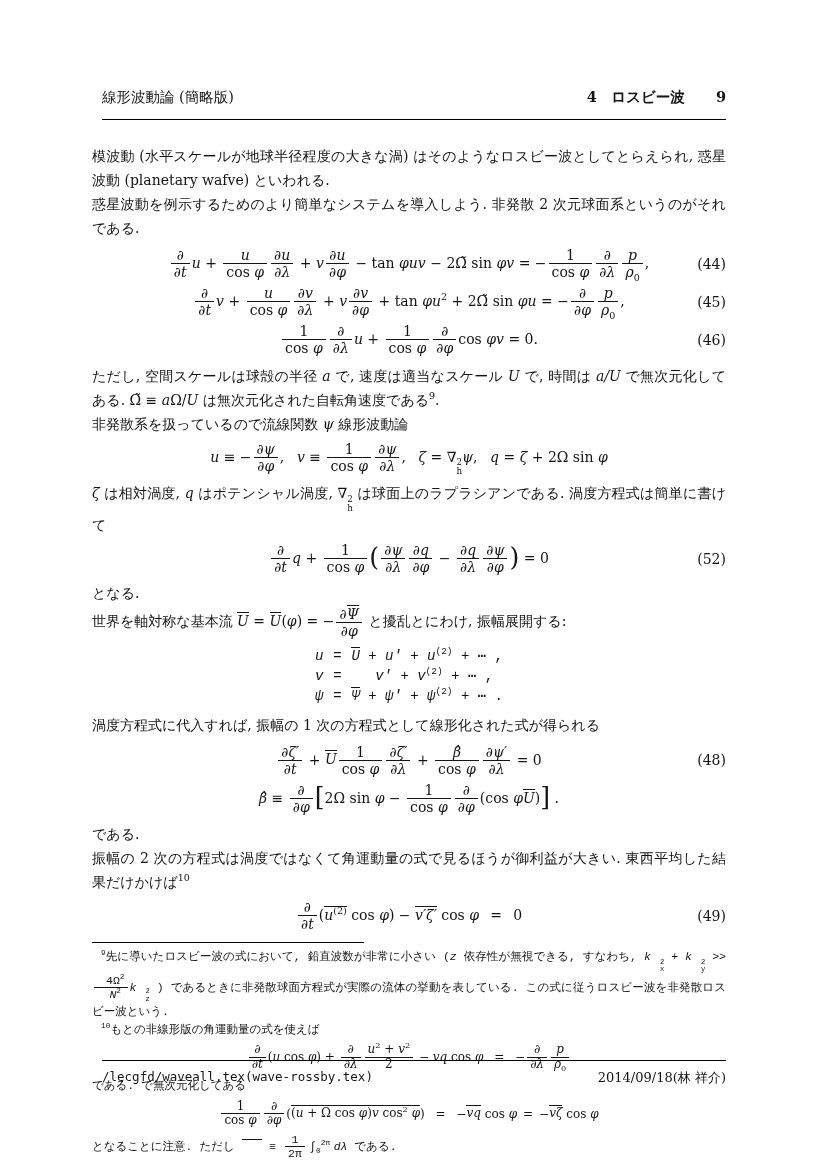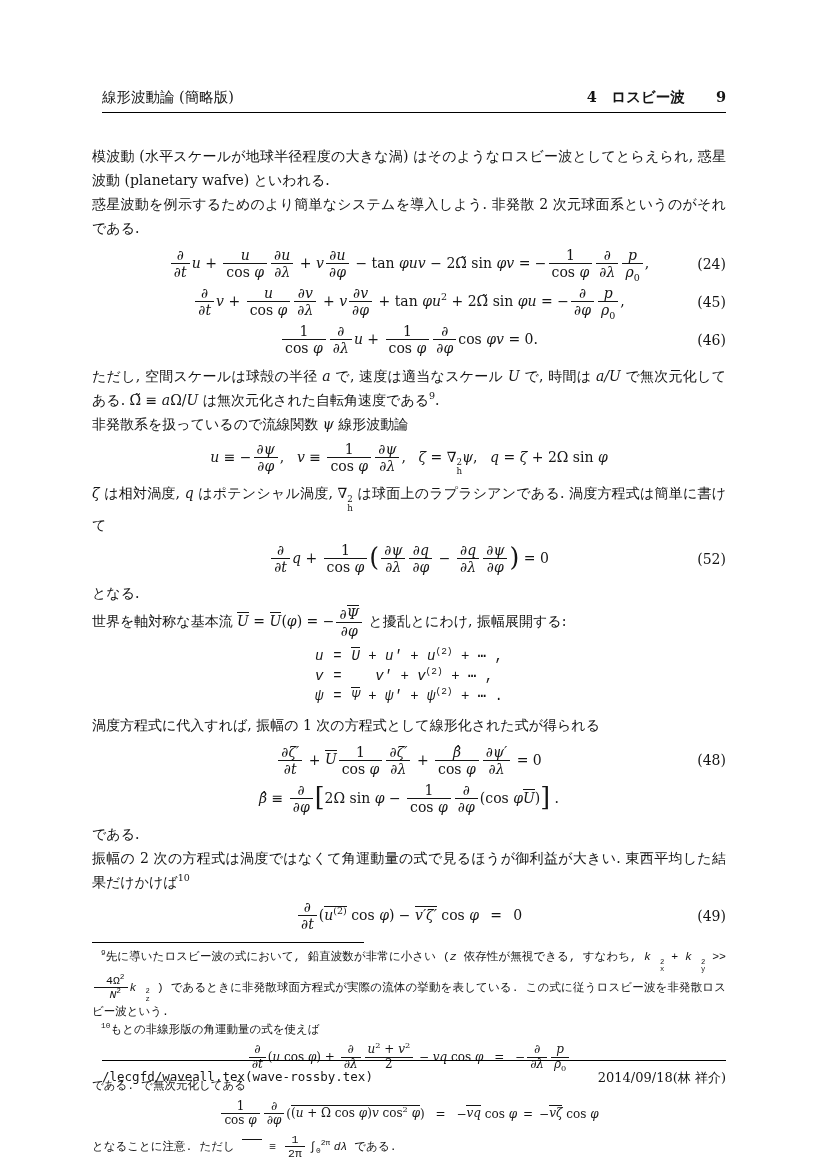--- a/index.html
+++ b/index.html
@@ -6,21 +6,21 @@
   html,body { margin:0; padding:0; background:#ffffff; }
   .page {
     position:relative; width:826px; height:1169px; background:#fff;
     color:#141414; font-family:"DejaVu Serif","Liberation Serif",serif;
     overflow:hidden;
   }
   
   .header {
     position:absolute; top:88px; left:102px; right:100px;
     display:flex; justify-content:space-between; align-items:flex-end;
-    border-bottom:1.5px solid #000; padding-bottom:5px;
+    border-bottom:1.5px solid #000; padding-bottom:12px;
     font-size:14.5px;
   }
   .h-right { font-weight:bold;text-align:center; }
   .h-right .pagenum { margin-left:26px; }
   
   .content {
     position:absolute; top:144px; left:92px; right:100px;
     font-size:14px; line-height:24px; text-align:justify;
   }
   .para { margin:0; }
@@ -69,21 +69,21 @@
   </div>
 
   <div class="content">
 
     <p class="para">模波動 (水平スケールが地球半径程度の大きな渦) はそのようなロスビー波としてとらえられ, 惑星波動 (planetary wafve) といわれる.</p>
     <p class="para">惑星波動を例示するためのより簡単なシステムを導入しよう. 非発散 2 次元球面系というのがそれである.</p>
 
     <div class="eqgroup">
       <div class="eq">
         <span class="eqbody"><span class="frac"><span class="num"><span class="mi">∂</span></span><span class="den"><span class="mi">∂t</span></span></span><span class="mi">u</span><span class="mr"> + </span><span class="frac"><span class="num"><span class="mi">u</span></span><span class="den"><span class="mr">cos </span><span class="mi">φ</span></span></span><span class="frac"><span class="num"><span class="mi">∂u</span></span><span class="den"><span class="mi">∂λ</span></span></span><span class="mr"> + </span><span class="mi">v</span><span class="frac"><span class="num"><span class="mi">∂u</span></span><span class="den"><span class="mi">∂φ</span></span></span><span class="mr"> − tan </span><span class="mi">φuv</span><span class="mr"> − 2Ω̃ sin </span><span class="mi">φv</span><span class="mr"> = −</span><span class="frac"><span class="num"><span class="mr">1</span></span><span class="den"><span class="mr">cos </span><span class="mi">φ</span></span></span><span class="frac"><span class="num"><span class="mi">∂</span></span><span class="den"><span class="mi">∂λ</span></span></span><span class="frac"><span class="num"><span class="mi">p</span></span><span class="den"><span class="mi">ρ</span><sub>0</sub></span></span><span class="mr">,</span></span>
-        <span class="eqnum">(24)</span>
+        <span class="eqnum">(44)</span>
       </div>
       <div class="eq">
         <span class="eqbody"><span class="frac"><span class="num"><span class="mi">∂</span></span><span class="den"><span class="mi">∂t</span></span></span><span class="mi">v</span><span class="mr"> + </span><span class="frac"><span class="num"><span class="mi">u</span></span><span class="den"><span class="mr">cos </span><span class="mi">φ</span></span></span><span class="frac"><span class="num"><span class="mi">∂v</span></span><span class="den"><span class="mi">∂λ</span></span></span><span class="mr"> + </span><span class="mi">v</span><span class="frac"><span class="num"><span class="mi">∂v</span></span><span class="den"><span class="mi">∂φ</span></span></span><span class="mr"> + tan </span><span class="mi">φu</span><sup>2</sup><span class="mr"> + 2Ω̃ sin </span><span class="mi">φu</span><span class="mr"> = −</span><span class="frac"><span class="num"><span class="mi">∂</span></span><span class="den"><span class="mi">∂φ</span></span></span><span class="frac"><span class="num"><span class="mi">p</span></span><span class="den"><span class="mi">ρ</span><sub>0</sub></span></span><span class="mr">,</span></span>
         <span class="eqnum">(45)</span>
       </div>
       <div class="eq">
         <span class="eqbody"><span class="frac"><span class="num"><span class="mr">1</span></span><span class="den"><span class="mr">cos </span><span class="mi">φ</span></span></span><span class="frac"><span class="num"><span class="mi">∂</span></span><span class="den"><span class="mi">∂λ</span></span></span><span class="mi">u</span><span class="mr"> + </span><span class="frac"><span class="num"><span class="mr">1</span></span><span class="den"><span class="mr">cos </span><span class="mi">φ</span></span></span><span class="frac"><span class="num"><span class="mi">∂</span></span><span class="den"><span class="mi">∂φ</span></span></span><span class="mr">cos </span><span class="mi">φv</span><span class="mr"> = 0.</span></span>
         <span class="eqnum">(46)</span>
       </div>
     </div>

